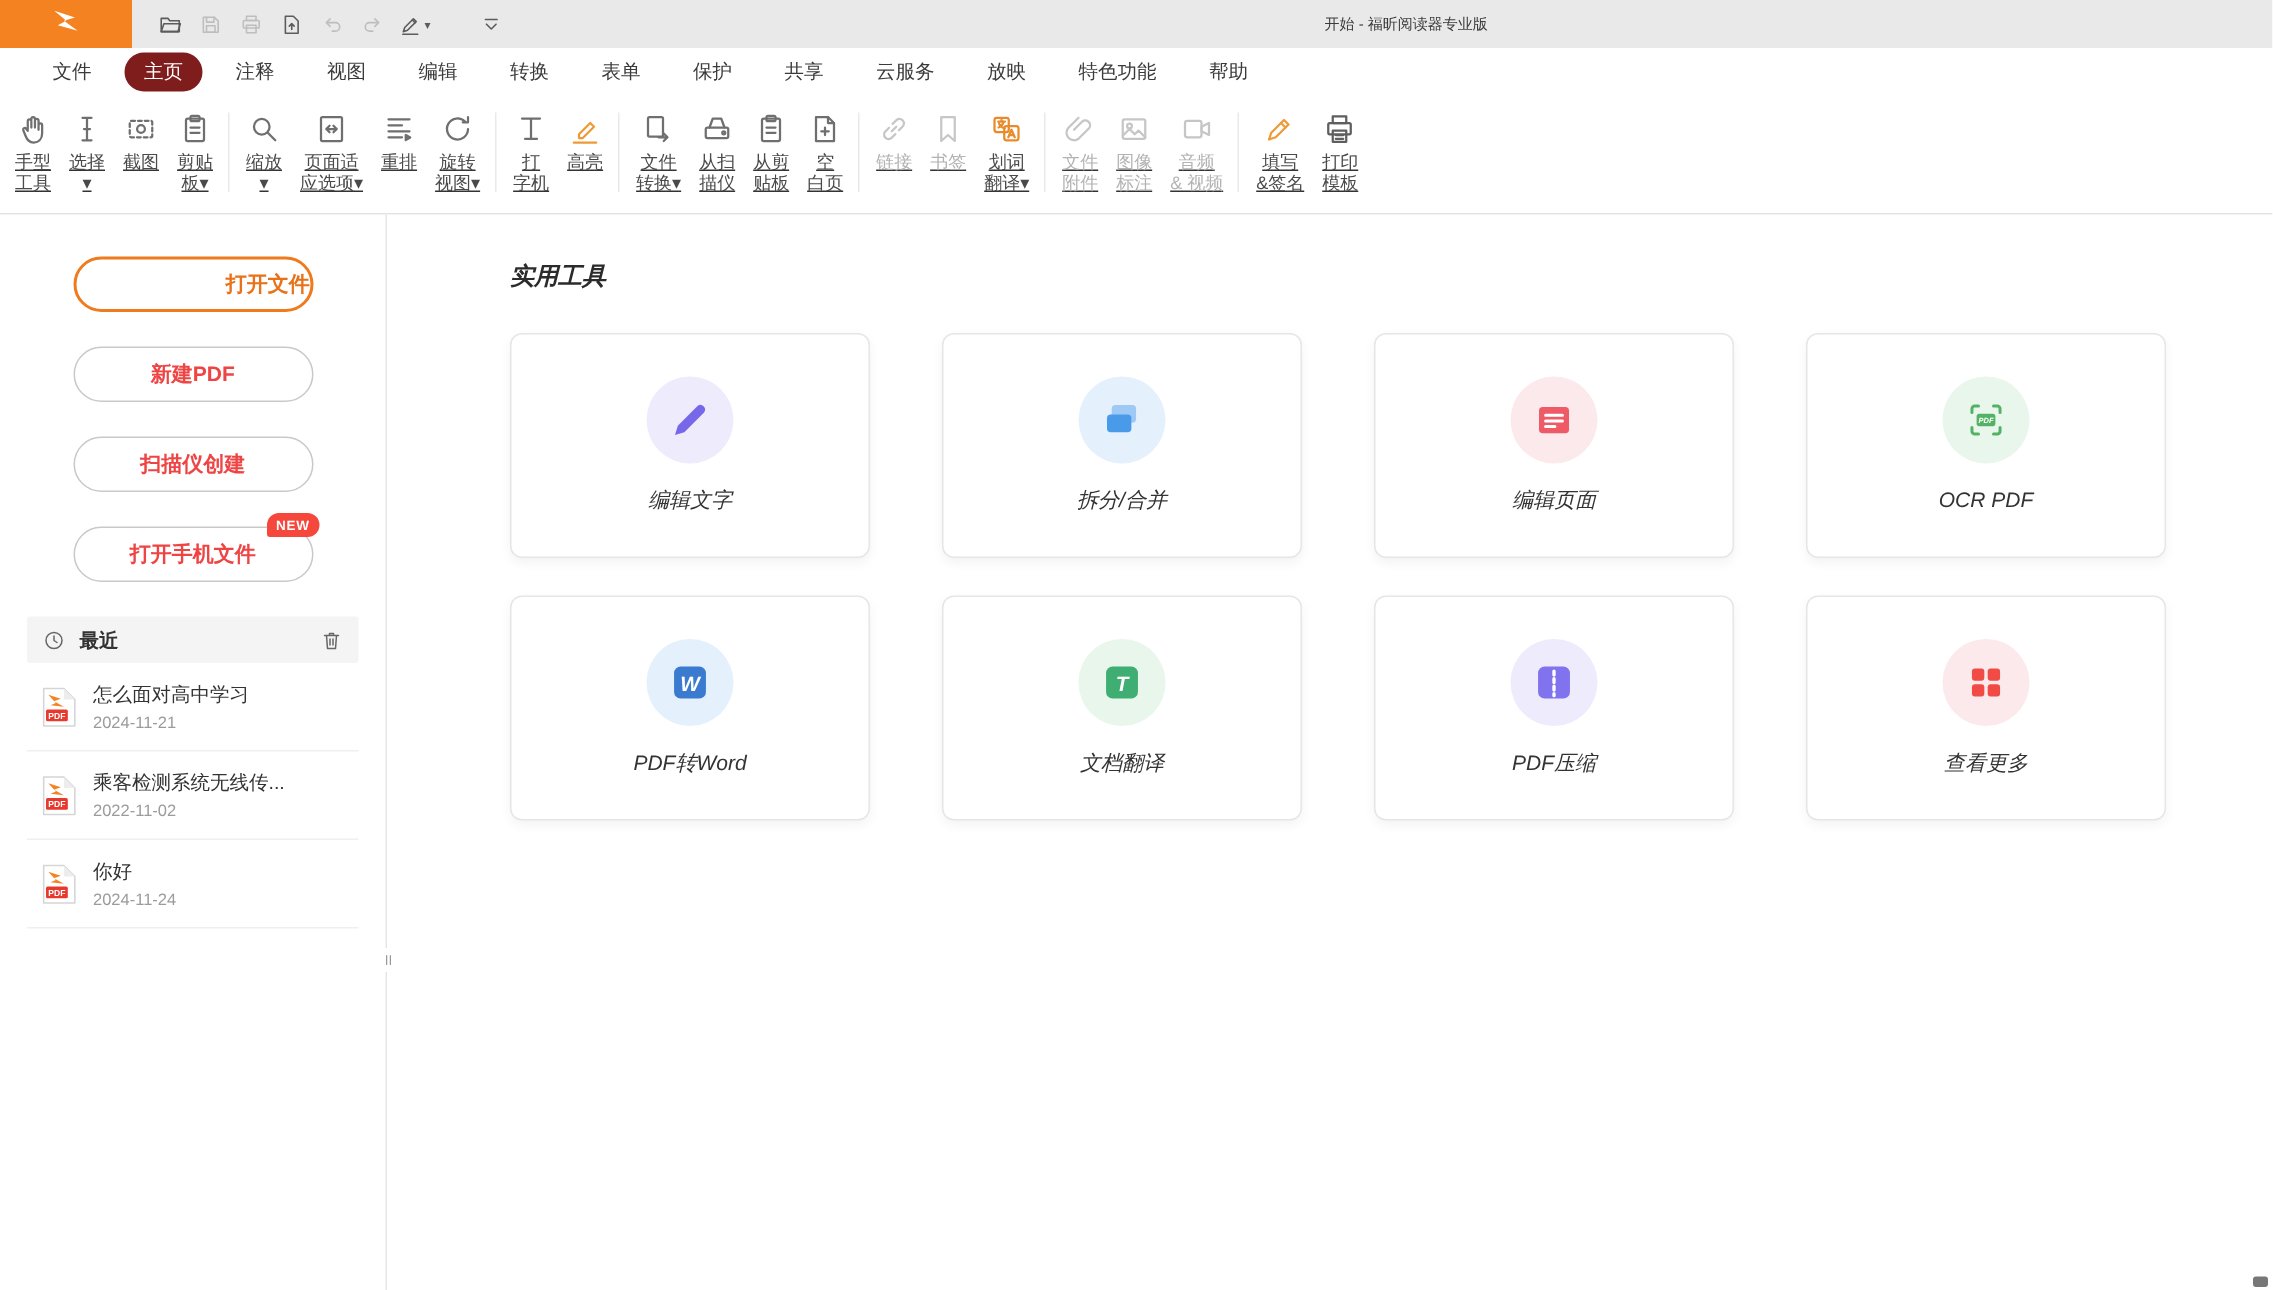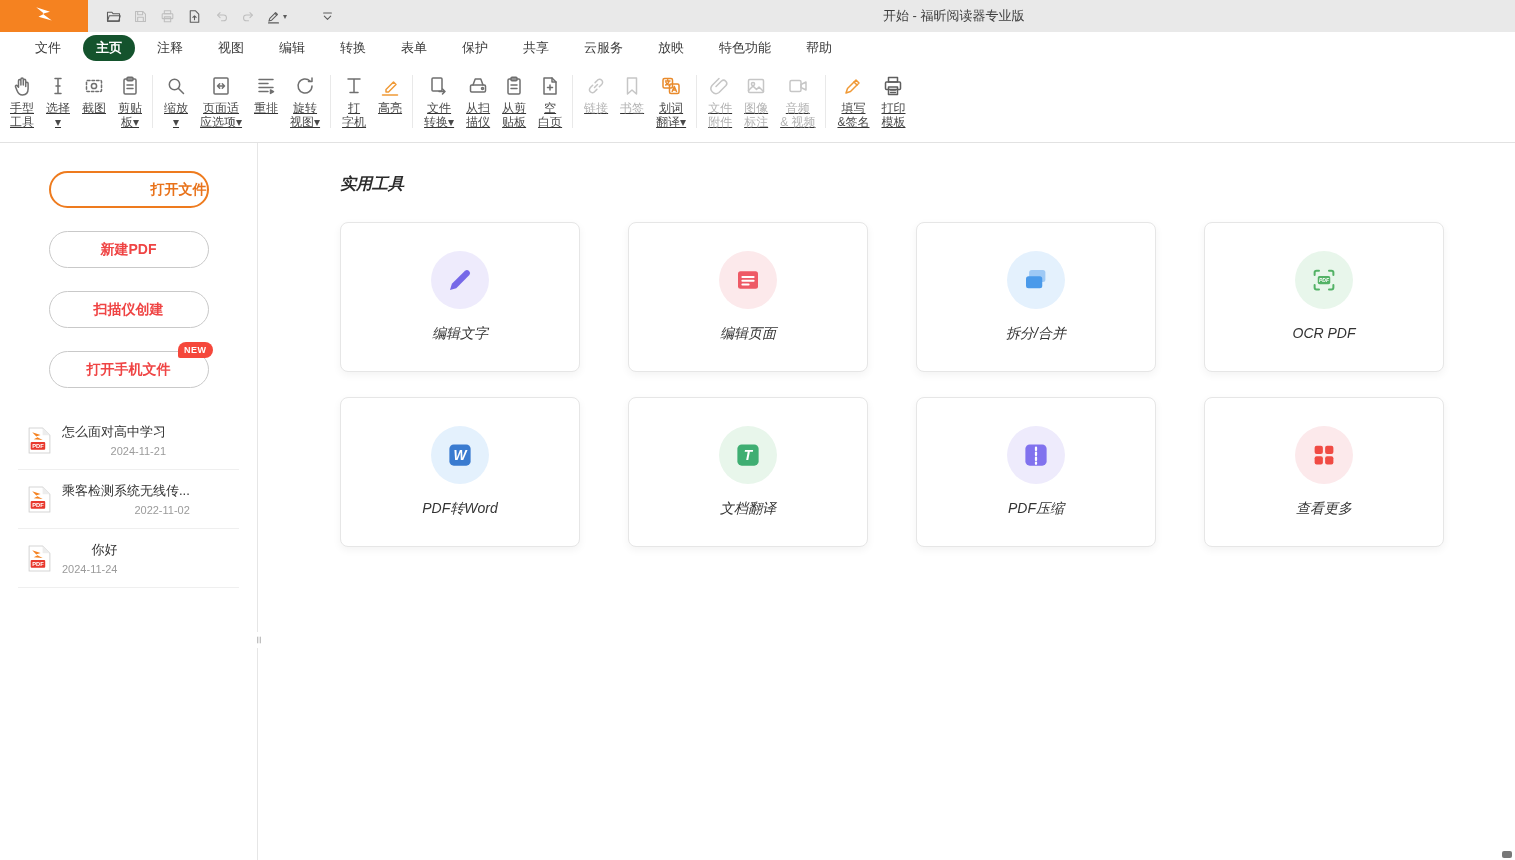--- a/index.html
+++ b/index.html
@@ -11,26 +11,26 @@
   .titlebar{flex:0 0 32px;height:32px;background:#E9E9E9;display:flex;align-items:center;position:relative;}
   .logo-btn{width:88px;height:32px;background:#F58220;display:flex;align-items:center;justify-content:center;cursor:pointer;}
   .logo-btn svg{width:22px;height:22px;}
   .qat{display:flex;align-items:center;margin-left:12px;height:32px;}
   .qbtn{height:26px;min-width:27px;padding:0 3px;display:flex;align-items:center;justify-content:center;color:#5C5C5C;border-radius:3px;cursor:pointer;}
   .qbtn .qicon,.qbtn .qicon svg{width:17px;height:17px;display:block;}
   .qbtn.disabled{color:#BEBEBE;}
   .qbtn.gap{margin-left:24px;}
   .qcaret{font-size:8px;margin-left:1px;}
   .qcaret:empty{display:none;}
-  .win-title{position:absolute;left:883px;top:0;height:32px;display:flex;align-items:center;font-size:13px;color:#3C3C3C;}
+  .win-title{position:absolute;left:883px;top:0;height:32px;display:flex;align-items:center;font-size:10px;color:#3C3C3C;}
 
   
   .menubar{flex:0 0 31px;height:31px;background:#fff;display:flex;align-items:center;padding-left:22px;}
   .menu-item{font-size:13px;color:#3B3B3B;padding:4px 13px;margin-right:9px;border-radius:13px;cursor:pointer;white-space:nowrap;}
-  .menu-item.active{background:#14532d;color:#fff;font-weight:bold;}
+  .menu-item.active{background:#7f1d1d;color:#fff;font-weight:normal;}
 
   
   .ribbon{flex:0 0 80px;height:80px;background:#fff;border-bottom:1px solid #E2E2E2;display:flex;align-items:stretch;padding-left:2px;text-decoration:underline;}
   .ribbon-group{display:flex;align-items:flex-start;padding:9px 2px 0;}
   .ribbon-group + .ribbon-group::before{content:"";width:1px;align-self:stretch;background:#E9E9E9;margin:3px 5px 14px 0;}
   .tool{display:flex;flex-direction:column;align-items:center;padding:2px 6px;min-width:34px;border-radius:4px;cursor:pointer;}
   .tool-icon{width:24px;height:24px;color:#6F6F6F;}
   .tool-icon svg{width:24px;height:24px;display:block;}
   .tool-label{margin-top:3px;font-size:12px;line-height:14px;color:#4A4A4A;text-align:center;white-space:pre-line;}
   .tool.disabled .tool-icon{color:#C6C6C6;}
@@ -57,21 +57,21 @@
   .side-btn.primary{border:2px solid #EE7B1E;color:#E8721A;text-align:right;}
   .new-badge{position:absolute;top:-9px;right:-4px;background:#F5473B;color:#fff;font-size:9px;font-weight:bold;
              padding:3px 6px;border-radius:8px 8px 8px 2px;letter-spacing:.5px;}
   .new-badge:empty{display:none;}
   .recent-header{margin:0 18px;background:#F4F4F4;height:31px;display:flex;align-items:center;padding:0 10px;border-radius:2px;}
   .clock,.clock svg{width:16px;height:16px;display:block;}
   .clock{color:#666;}
   .recent-title{font-size:13px;font-weight:bold;color:#333;margin-left:9px;flex:1;}
   .trash{width:16px;height:16px;color:#666;cursor:pointer;}
   .trash svg{width:16px;height:16px;display:block;}
-  .recent-list{margin:0 18px;text-align:right;}
+  .recent-list{margin:0 18px;}
   .recent-item{display:flex;align-items:center;padding:12px 4px 12px 10px;border-bottom:1px solid #EFEFEF;cursor:pointer;}
   .pdf-ic,.pdf-ic svg{width:23px;height:27px;display:block;flex:0 0 auto;}
   .recent-meta{margin-left:11px;min-width:0;}
   .recent-name{font-size:13px;color:#333;white-space:nowrap;overflow:hidden;text-overflow:ellipsis;max-width:150px;}
   .recent-date{font-size:11px;color:#9B9B9B;margin-top:4px;}
   .collapse-handle{position:absolute;left:254px;top:489px;width:10px;height:16px;color:#9A9A9A;cursor:pointer;z-index:5;background:#fff;}
   .collapse-handle svg{width:10px;height:16px;display:block;}
 
   
   .main{flex:1;background:#fff;padding:31px 0 0 82px;font-style:italic;}
@@ -497,20 +497,35 @@
             <button class="side-btn">扫描仪创建</button>
             
           </div>
 
           <div class="side-btn-wrap">
             <button class="side-btn">打开手机文件</button>
             <span class="new-badge">NEW</span>
           </div>
         </div>
 
+      <div class="recent-header">
+        <span class="clock">
+            <svg viewBox="0 0 24 24" fill="none" stroke="currentColor" stroke-width="1.5" stroke-linecap="round" stroke-linejoin="round">
+              <circle cx="12" cy="12" r="8"></circle>
+              <path d="M12 7.5V12l3 2"></path>
+            </svg>
+          </span>
+        <span class="recent-title">最近</span>
+        <span class="trash">
+            <svg viewBox="0 0 24 24" fill="none" stroke="currentColor" stroke-width="1.5" stroke-linecap="round" stroke-linejoin="round">
+              <path d="M5 7h14M10 7V5h4v2M7 7l1 13h8l1-13"></path>
+              <path d="M10.5 10.5v6m3-6v6"></path>
+            </svg>
+          </span>
+      </div>
 
       <div class="recent-list">
 
           <div class="recent-item">
             <span class="pdf-ic">
               <svg viewBox="0 0 22 26" fill="none" stroke="currentColor" stroke-width="1.5" stroke-linecap="round" stroke-linejoin="round">
                 <path d="M1 1h13l7 7v17H1z" fill="#fff" stroke="#D5D5D5" stroke-width="1"></path>
                 <path d="M14 1l7 7h-7z" fill="#EDEDED" stroke="none"></path>
                 <path d="M4 5l8 2.6-4.4 1.6L14 12.6l-8.6-.9 3.4-1.5z" fill="#F58220" stroke="none"></path>
                 <rect x="2.5" y="14.5" width="14" height="7.5" rx="1" fill="#E8392E" stroke="none"></rect>
@@ -572,41 +587,41 @@
               <span class="card-ic">
                 <svg viewBox="0 0 24 24" fill="none" stroke="currentColor" stroke-width="1.5" stroke-linecap="round" stroke-linejoin="round">
                   <path d="M4 20l1.5-5L16 4.5a2.5 2.5 0 013.5 3.5L9 18.5 4 20z" fill="currentColor" stroke="none"></path>
                 </svg>
               </span>
             </div>
             <div class="card-label">编辑文字</div>
           </div>
 
           <div class="card">
+            <div class="card-circle" style="background: rgb(228, 241, 253); color: rgb(74, 154, 234);">
+              <span class="card-ic">
+                <svg viewBox="0 0 24 24" fill="none" stroke="currentColor" stroke-width="1.5" stroke-linecap="round" stroke-linejoin="round">
+                  <rect x="6.5" y="4" width="13" height="9.5" rx="2" fill="currentColor" opacity="0.45" stroke="none"></rect>
+                  <rect x="4" y="9" width="13" height="9.5" rx="2" fill="currentColor" stroke="none"></rect>
+                </svg>
+              </span>
+            </div>
+            <div class="card-label">拆分/合并</div>
+          </div>
+
+          <div class="card">
             <div class="card-circle" style="background: rgb(252, 233, 235); color: rgb(238, 90, 102);">
               <span class="card-ic">
                 <svg viewBox="0 0 24 24" fill="none" stroke="currentColor" stroke-width="1.5" stroke-linecap="round" stroke-linejoin="round">
                   <rect x="4" y="5" width="16" height="14" rx="2" fill="currentColor" stroke="none"></rect>
                   <path d="M7.5 9.5h9M7.5 12.5h9M7.5 15.5h5" stroke="#fff" stroke-width="1.6"></path>
                 </svg>
               </span>
             </div>
             <div class="card-label">编辑页面</div>
-          </div>
-
-          <div class="card">
-            <div class="card-circle" style="background: rgb(228, 241, 253); color: rgb(74, 154, 234);">
-              <span class="card-ic">
-                <svg viewBox="0 0 24 24" fill="none" stroke="currentColor" stroke-width="1.5" stroke-linecap="round" stroke-linejoin="round">
-                  <rect x="6.5" y="4" width="13" height="9.5" rx="2" fill="currentColor" opacity="0.45" stroke="none"></rect>
-                  <rect x="4" y="9" width="13" height="9.5" rx="2" fill="currentColor" stroke="none"></rect>
-                </svg>
-              </span>
-            </div>
-            <div class="card-label">拆分/合并</div>
           </div>
 
           <div class="card">
             <div class="card-circle" style="background: rgb(232, 246, 235); color: rgb(83, 178, 102);">
               <span class="card-ic">
                 <svg viewBox="0 0 24 24" fill="none" stroke="currentColor" stroke-width="1.5" stroke-linecap="round" stroke-linejoin="round">
                   <path d="M4.5 8V6a1.5 1.5 0 011.5-1.5h2M16 4.5h2A1.5 1.5 0 0119.5 6v2M19.5 16v2a1.5 1.5 0 01-1.5 1.5h-2M8 19.5H6A1.5 1.5 0 014.5 18v-2" stroke-width="1.6"></path>
                   <rect x="7" y="8.7" width="10" height="6.6" rx="1.4" fill="currentColor" stroke="none"></rect>
                   <text x="12" y="13.6" font-size="4" fill="#fff" stroke="none" text-anchor="middle" font-weight="bold">PDF</text>
                 </svg>

